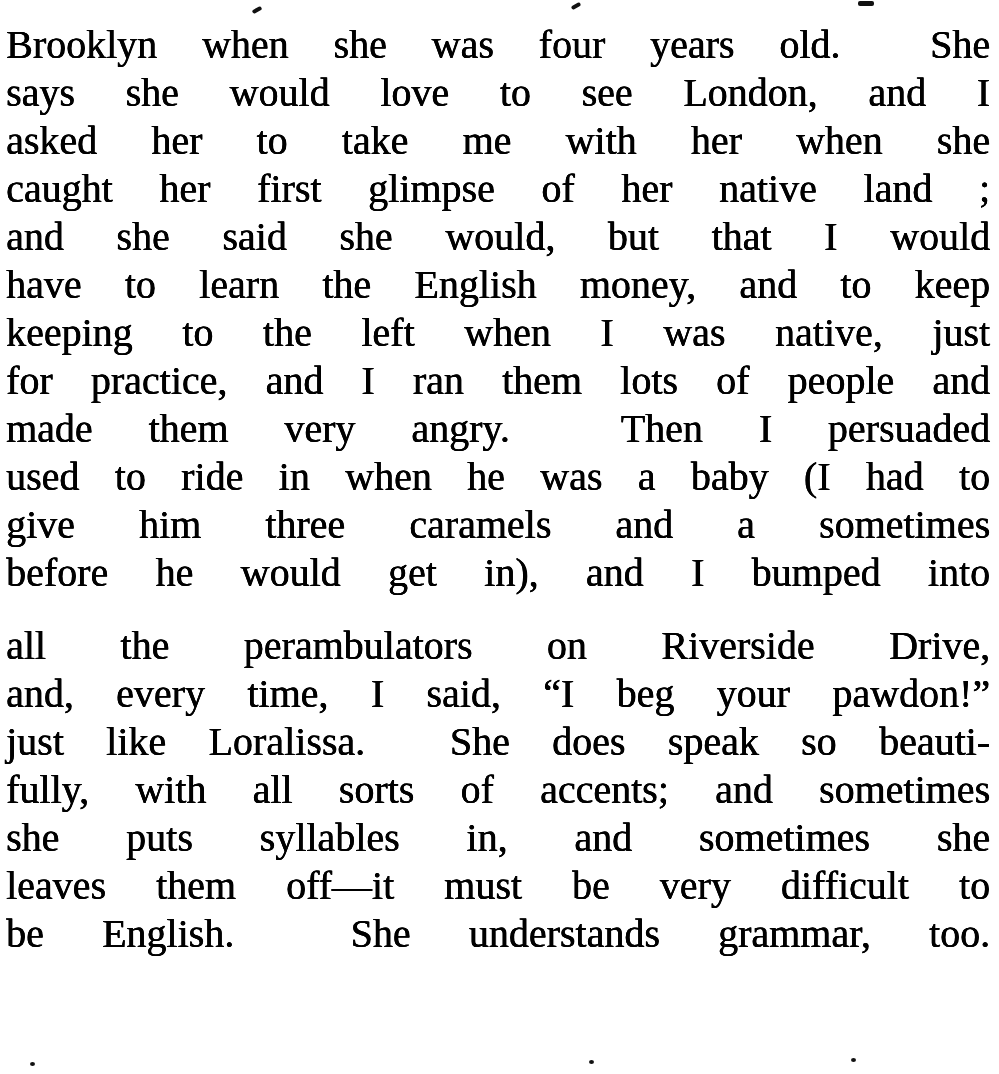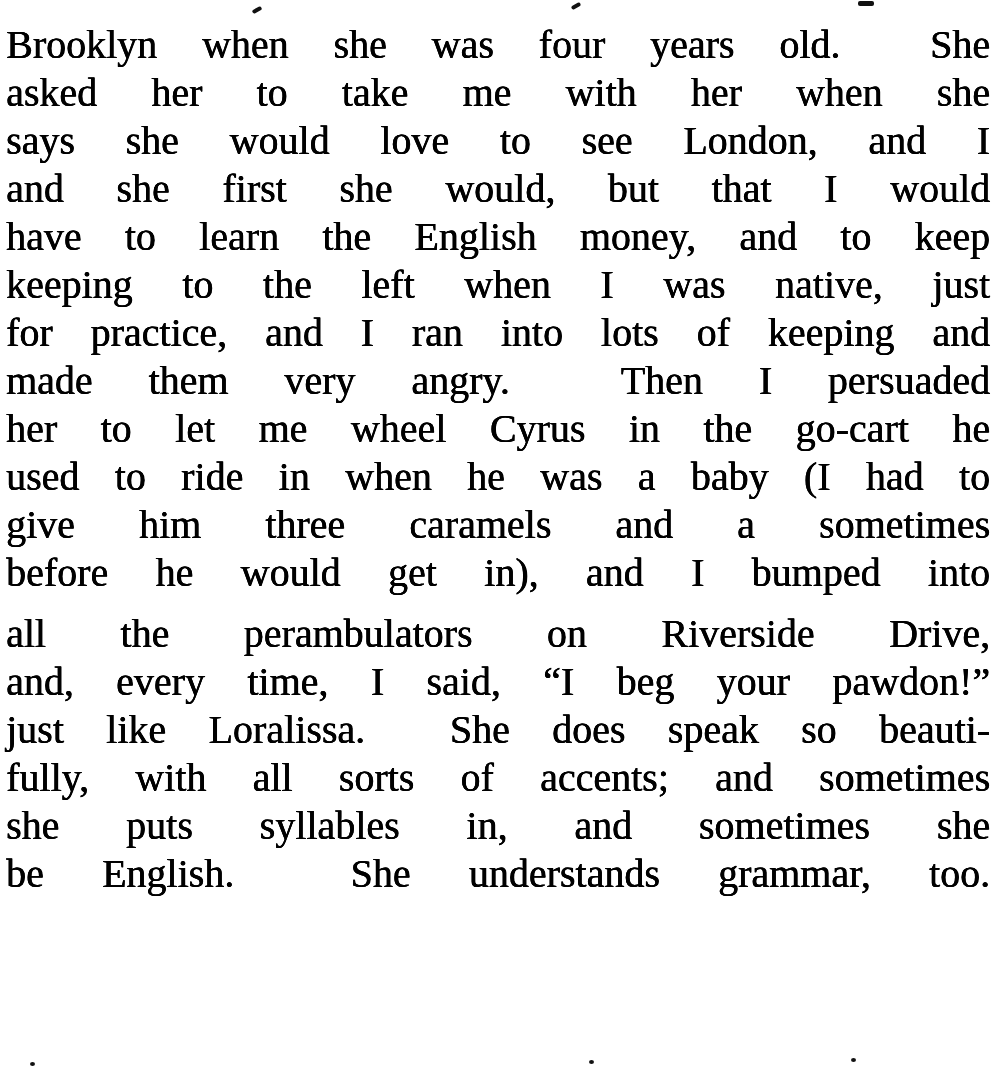--- a/index.html
+++ b/index.html
@@ -29,21 +29,21 @@
     text-shadow: 0.45px 0 0 currentColor, 0 0.3px 0 currentColor;
   }
   .text-line {
     text-align: justify;
     text-align-last: justify;
     white-space: normal;
     height: 48px;
     overflow: visible;
   }
   .text-line.pbreak {
-    margin-top: 13px;
+    margin-top: 25px;
   }
   
   .speck {
     position: absolute;
     background: #111;
   }
   .speck.tick {
     width: 10px;
     height: 4px;
     border-radius: 2px;
@@ -67,31 +67,32 @@
 
   <div class="speck tick" style="left:252px; top:8px;"></div>
   <div class="speck tick" style="left:571px; top:4px;"></div>
   <div class="speck bar" style="left:858px; top:1px;"></div>
   <div class="speck dot" style="left:30px;  top:1062px;"></div>
   <div class="speck dot" style="left:589px; top:1060px;"></div>
   <div class="speck dot" style="left:851px; top:1058px;"></div>
 
   <div class="text-column">
     <div class="text-line">Brooklyn when she was four years old.&nbsp; She</div>
+    <div class="text-line">says she would love to see London, and I</div>
     <div class="text-line">asked her to take me with her when she</div>
-    <div class="text-line">says she would love to see London, and I</div>
-    <div class="text-line">and she first she would, but that I would</div>
+    <div class="text-line">caught her first glimpse of her native land&nbsp;;</div>
+    <div class="text-line">and she said she would, but that I would</div>
     <div class="text-line">have to learn the English money, and to keep</div>
     <div class="text-line">keeping to the left when I was native, just</div>
-    <div class="text-line">for practice, and I ran into lots of keeping and</div>
+    <div class="text-line">for practice, and I ran them lots of people and</div>
     <div class="text-line">made them very angry.&nbsp; Then I persuaded</div>
-    <div class="text-line">her to let me wheel Cyrus in the go-cart he</div>
     <div class="text-line">used to ride in when he was a baby (I had to</div>
     <div class="text-line">give him three caramels and a sometimes</div>
     <div class="text-line">before he would get in), and I bumped into</div>
     <div class="text-line pbreak">all the perambulators on Riverside Drive,</div>
     <div class="text-line">and, every time, I said, “I beg your pawdon!”</div>
     <div class="text-line">just like Loralissa.&nbsp; She does speak so beauti-</div>
     <div class="text-line">fully, with all sorts of accents; and sometimes</div>
     <div class="text-line">she puts syllables in, and sometimes she</div>
+    <div class="text-line">leaves them off—it must be very difficult to</div>
     <div class="text-line">be English.&nbsp; She understands grammar, too.</div>
   </div>
 </div>
 
 </body></html>

